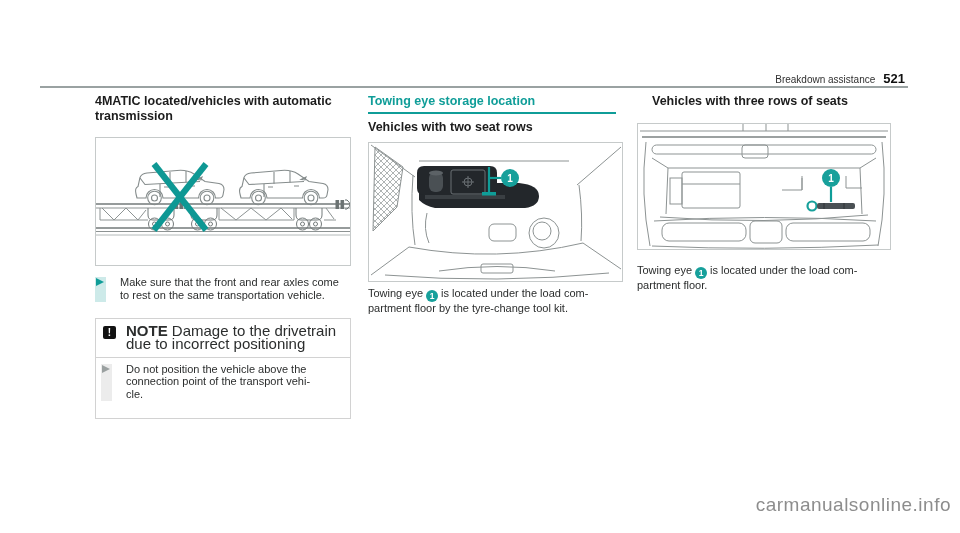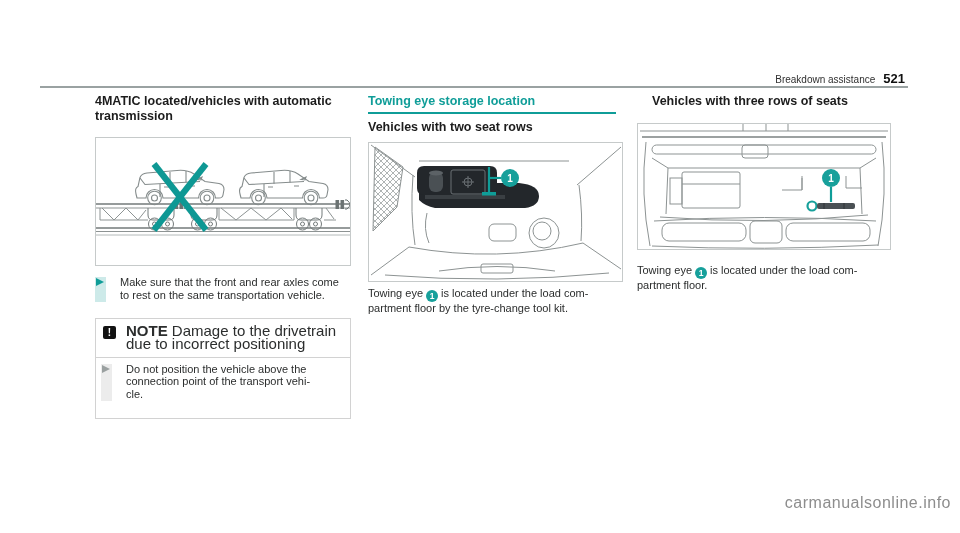--- a/index.html
+++ b/index.html
@@ -48,21 +48,21 @@
   
   .note-box { position:absolute; left:95px; top:318px; width:256px; border:1px solid #d2d2d2; background:#fff; }
   .note-head { display:flex; padding:6px 8px 6px 7px; }
   .note-icon { flex:none; width:13px; height:13px; margin:1px 10px 0 0; background:#121212; color:#fff;
     border-radius:2px; font-size:10px; font-weight:bold; text-align:center; line-height:13px; }
   .note-text { font-size:15px; line-height:12.8px; width:215px; }
   .note-divider { height:1px; background:#d2d2d2; }
   .note-instr { margin:5px 6px 17px 5px; }
 
   
-  .watermark { position:absolute; top:494px; right:9px; font-size:16px; color:#8d8d8d; letter-spacing:0.5px; }
+  .watermark { position:absolute; top:494px; right:9px; font-size:19px; color:#8d8d8d; letter-spacing:0.5px; }
 </style>
 </head>
 <body>
 
 <div class="page">
 
   <div class="hdr-text">
     <span class="hdr-label">Breakdown assistance</span><span class="hdr-page">521</span>
   </div>
   <div class="hdr-rule"></div>

